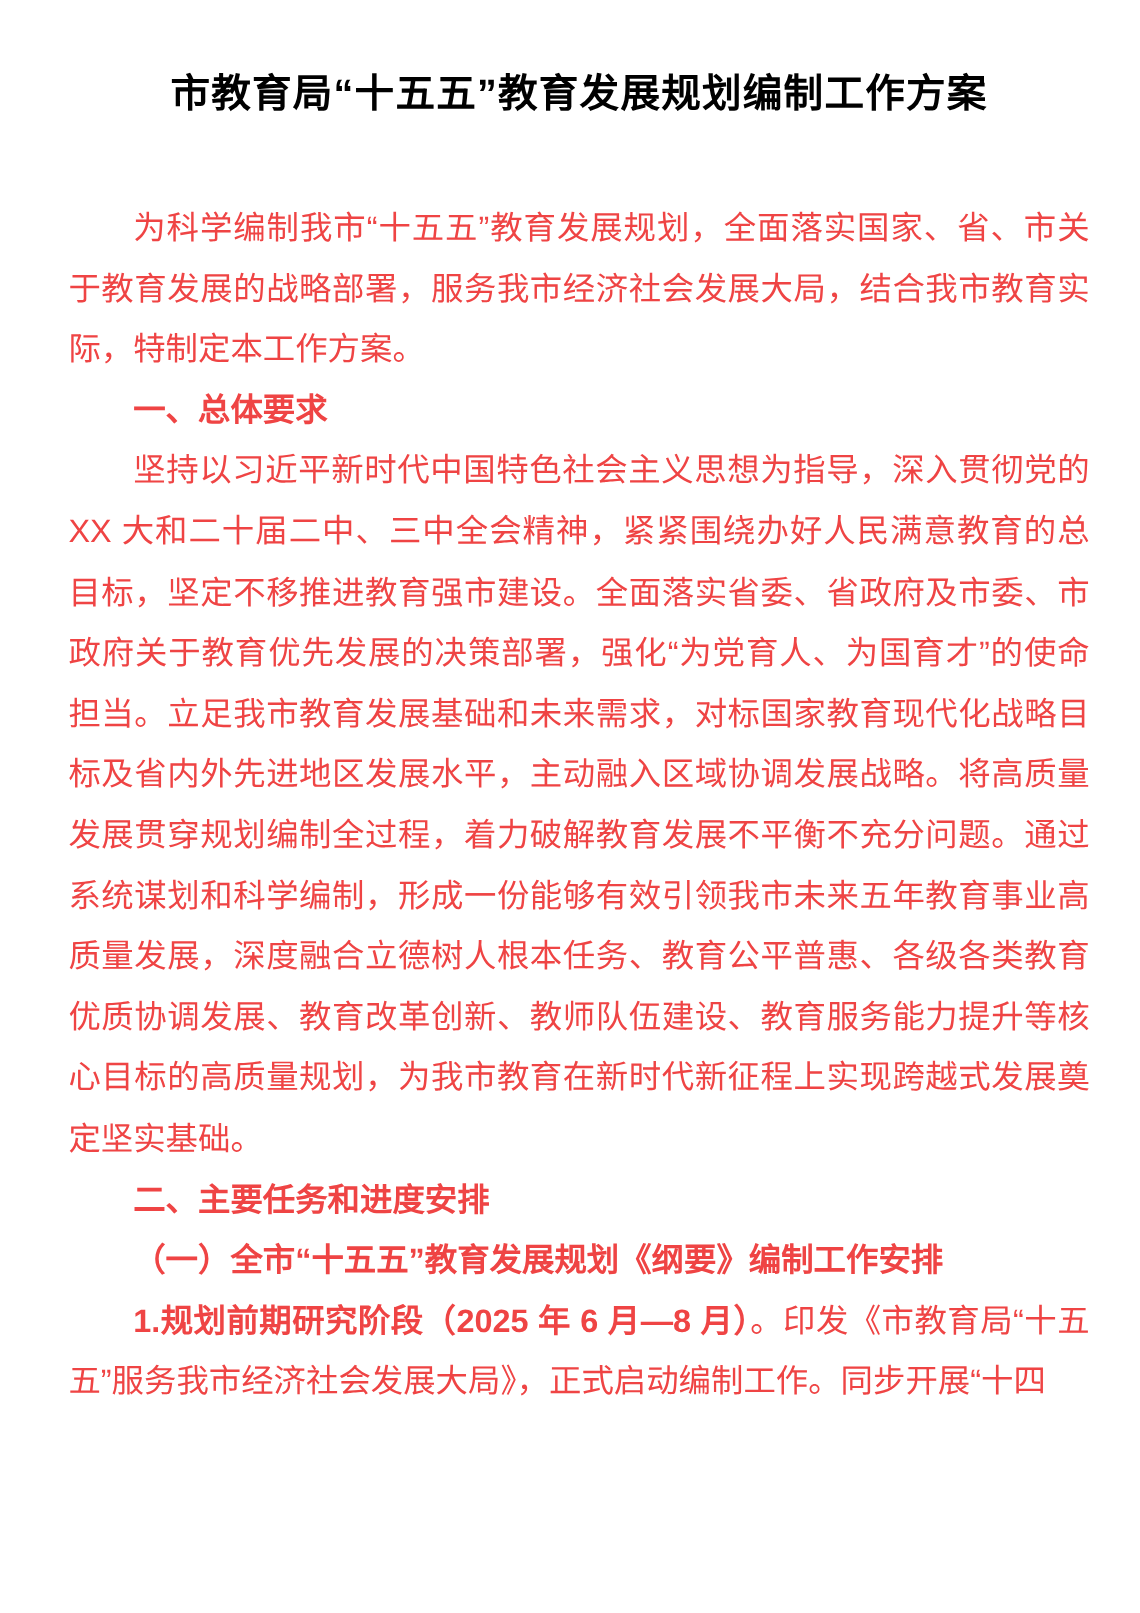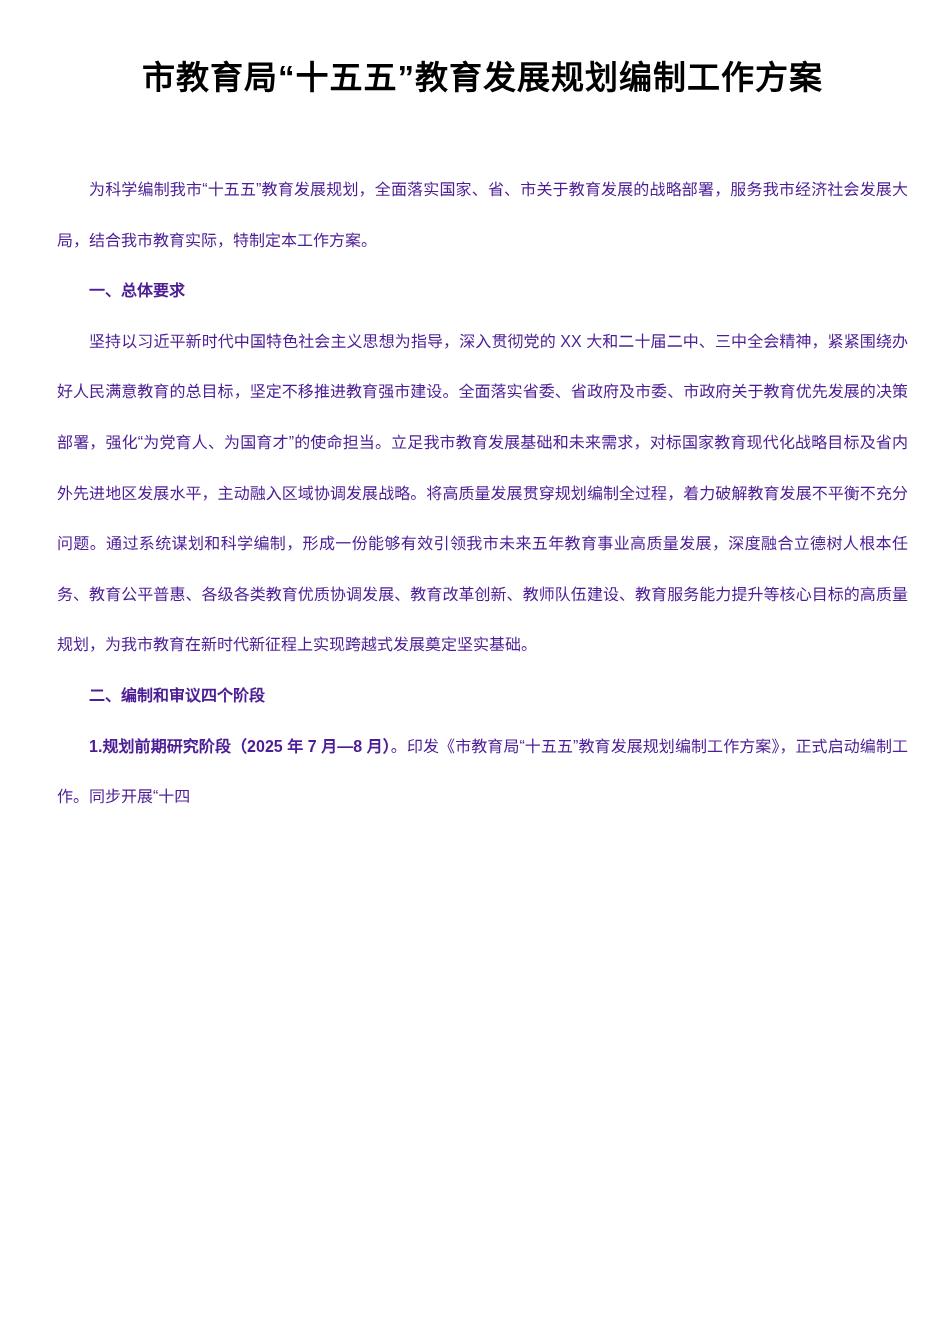--- a/index.html
+++ b/index.html
@@ -22,27 +22,27 @@
   .doc-title {
     font-size: 33px;
     font-weight: bold;
     line-height: 52px;
     text-align: center;
     letter-spacing: 1px;
     margin: 0 0 61px 0;
     white-space: nowrap;
   }
   .block {
-    font-size: 16px;
+    font-size: 27px;
     line-height: 50.6px;
     text-align: justify;
     text-justify: inter-ideograph;
     text-indent: 2em;
     margin: 0;
-    color: #4c1d95;
+    color: #ef4444;
   }
   .heading {
     text-align: left;
     font-weight: bold;
   }
   .bold-run {
     font-weight: bold;
   }
 </style>
 </head>
@@ -51,19 +51,20 @@
 <div class="page">
 
   <h1 class="doc-title">市教育局“十五五”教育发展规划编制工作方案</h1>
 
   <p class="block">为科学编制我市“十五五”教育发展规划，全面落实国家、省、市关于教育发展的战略部署，服务我市经济社会发展大局，结合我市教育实际，特制定本工作方案。</p>
 
   <p class="block heading">一、总体要求</p>
 
   <p class="block">坚持以习近平新时代中国特色社会主义思想为指导，深入贯彻党的 XX 大和二十届二中、三中全会精神，紧紧围绕办好人民满意教育的总目标，坚定不移推进教育强市建设。全面落实省委、省政府及市委、市政府关于教育优先发展的决策部署，强化“为党育人、为国育才”的使命担当。立足我市教育发展基础和未来需求，对标国家教育现代化战略目标及省内外先进地区发展水平，主动融入区域协调发展战略。将高质量发展贯穿规划编制全过程，着力破解教育发展不平衡不充分问题。通过系统谋划和科学编制，形成一份能够有效引领我市未来五年教育事业高质量发展，深度融合立德树人根本任务、教育公平普惠、各级各类教育优质协调发展、教育改革创新、教师队伍建设、教育服务能力提升等核心目标的高质量规划，为我市教育在新时代新征程上实现跨越式发展奠定坚实基础。</p>
 
-  <p class="block heading">二、编制和审议四个阶段</p>
+  <p class="block heading">二、主要任务和进度安排</p>
 
 
+  <p class="block heading">（一）全市“十五五”教育发展规划《纲要》编制工作安排</p>
 
-  <p class="block"><span class="bold-run">1.规划前期研究阶段（2025 年 7 月—8 月）</span><span>。印发《市教育局“十五五”教育发展规划编制工作方案》，正式启动编制工作。同步开展“十四</span></p>
+  <p class="block"><span class="bold-run">1.规划前期研究阶段（2025 年 6 月—8 月）</span><span>。印发《市教育局“十五五”服务我市经济社会发展大局》，正式启动编制工作。同步开展“十四</span></p>
 
 </div>
 
 </body></html>

